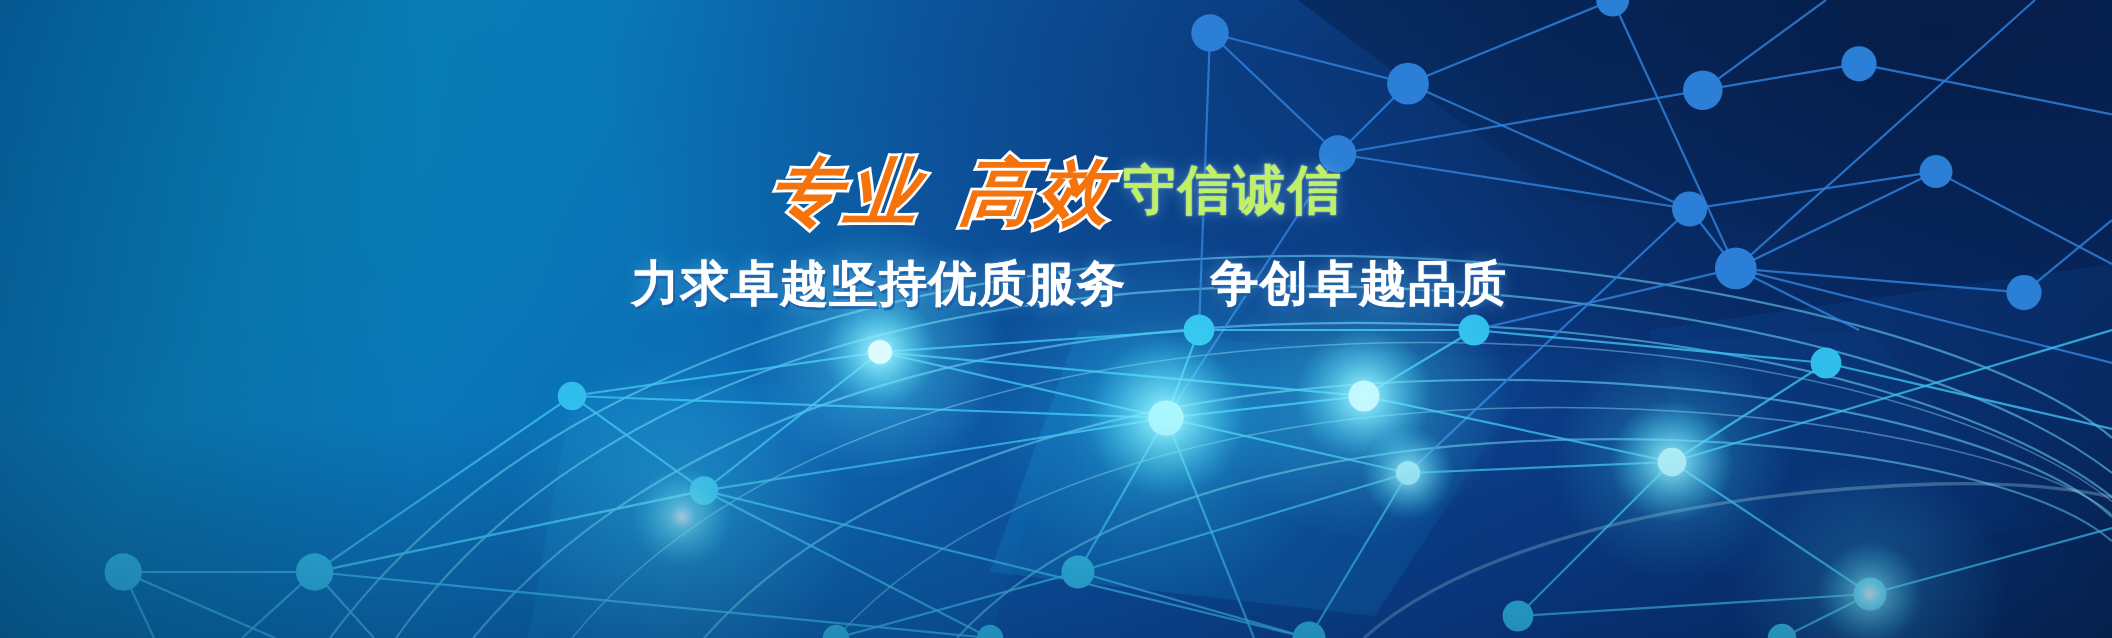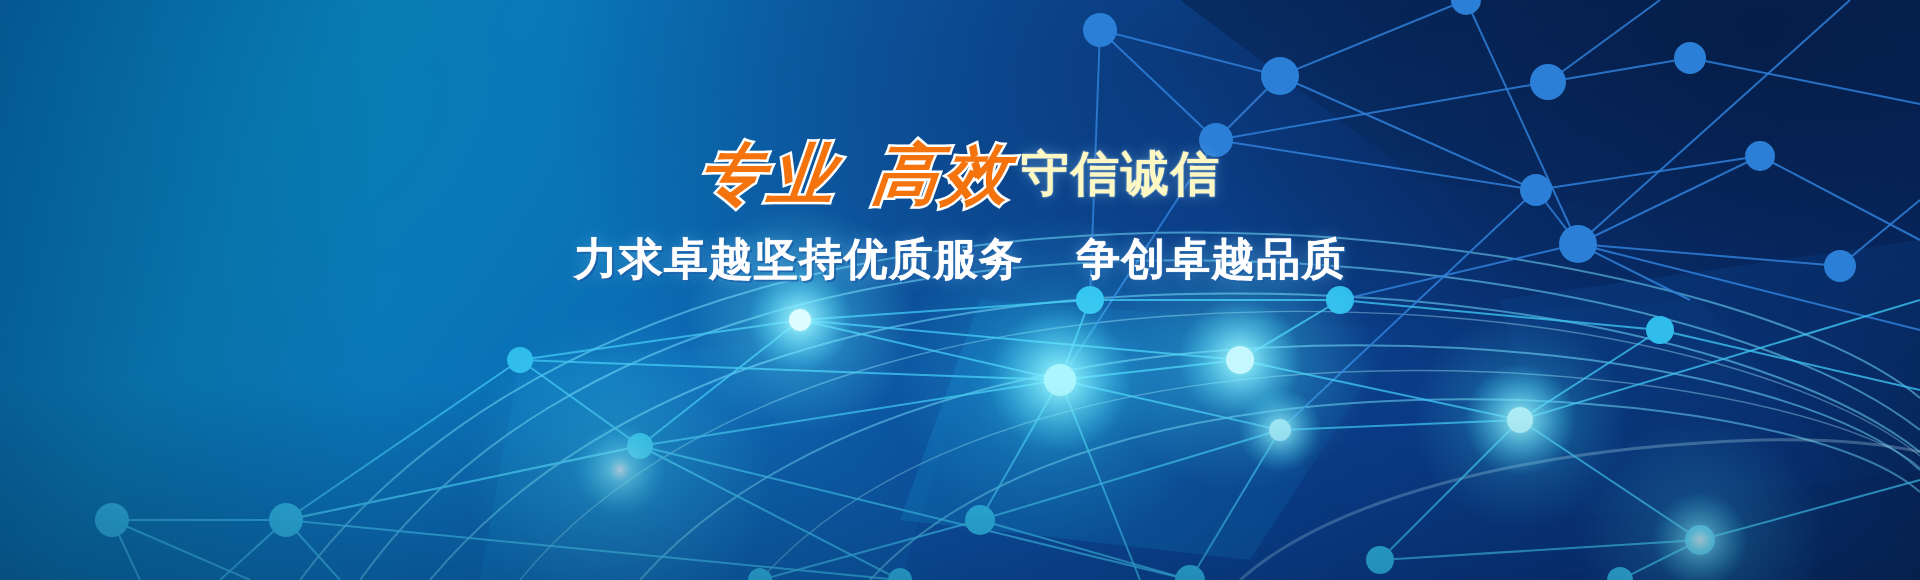--- a/index.html
+++ b/index.html
@@ -62,21 +62,21 @@
     transform:skewX(-6deg);
   }
   .kw-gap{display:inline-block;width:34px;height:1px;vertical-align:middle;}
   .sub{
     display:inline-block;
     vertical-align:middle;
     margin-left:8px;
     font-size:48px;
     font-weight:bold;
     letter-spacing:2px;
-    color:#fef9c3;
+    color:#bef264;
     text-shadow:
       0 0 2px rgba(255,255,255,0.9),
       2px 2px 0 rgba(18,80,150,0.85),
       -1px -1px 0 rgba(18,80,150,0.55),
       0 0 14px rgba(150,220,255,0.45);
   }
   #line2{
     margin-top:4px;
     height:74px;
     line-height:74px;
@@ -84,21 +84,21 @@
     font-size:44px;
     font-weight:bold;
     letter-spacing:1px;
     color:#ffffff;
     text-shadow:
       0 0 1px #ffffff,
       2px 2px 0 rgba(20,90,165,0.75),
       -1px 1px 0 rgba(20,90,165,0.5),
       0 0 16px rgba(140,215,255,0.40);
   }
-  #line2 .seg{display:inline-block;}
+  #line2 .seg{display:inline-block;margin-left:24px;}
   #line2 .seg-gap{display:inline-block;width:26px;}
 </style>
 </head>
 <body>
 
 <div id="banner">
 
   <div class="layer" id="bg-base"></div>
 
   <svg class="layer" viewBox="0 0 1920 580" preserveAspectRatio="none">

